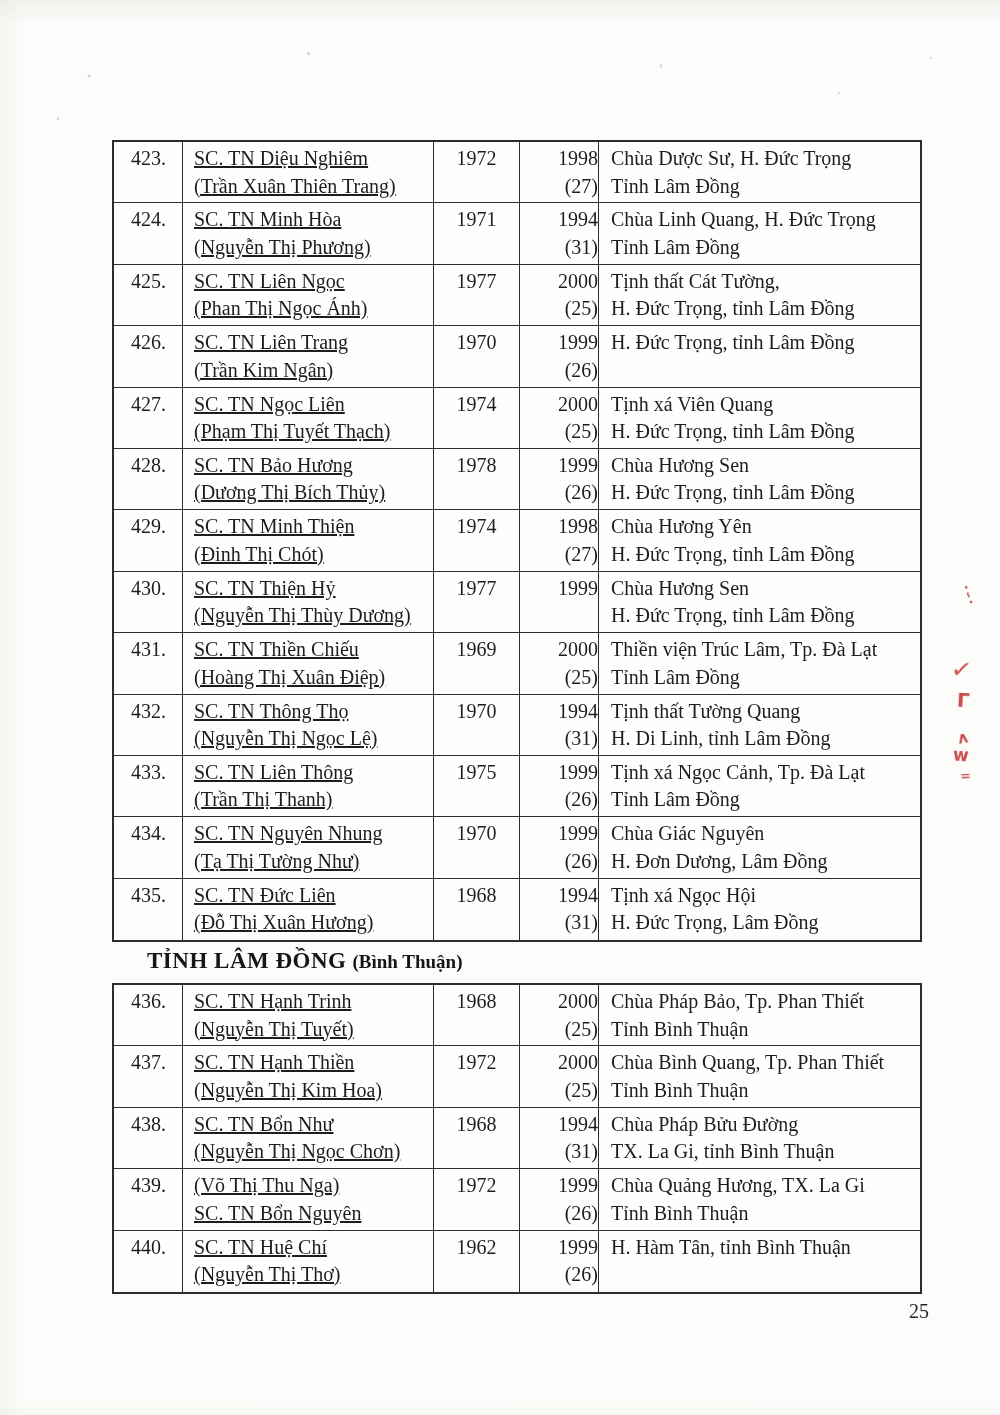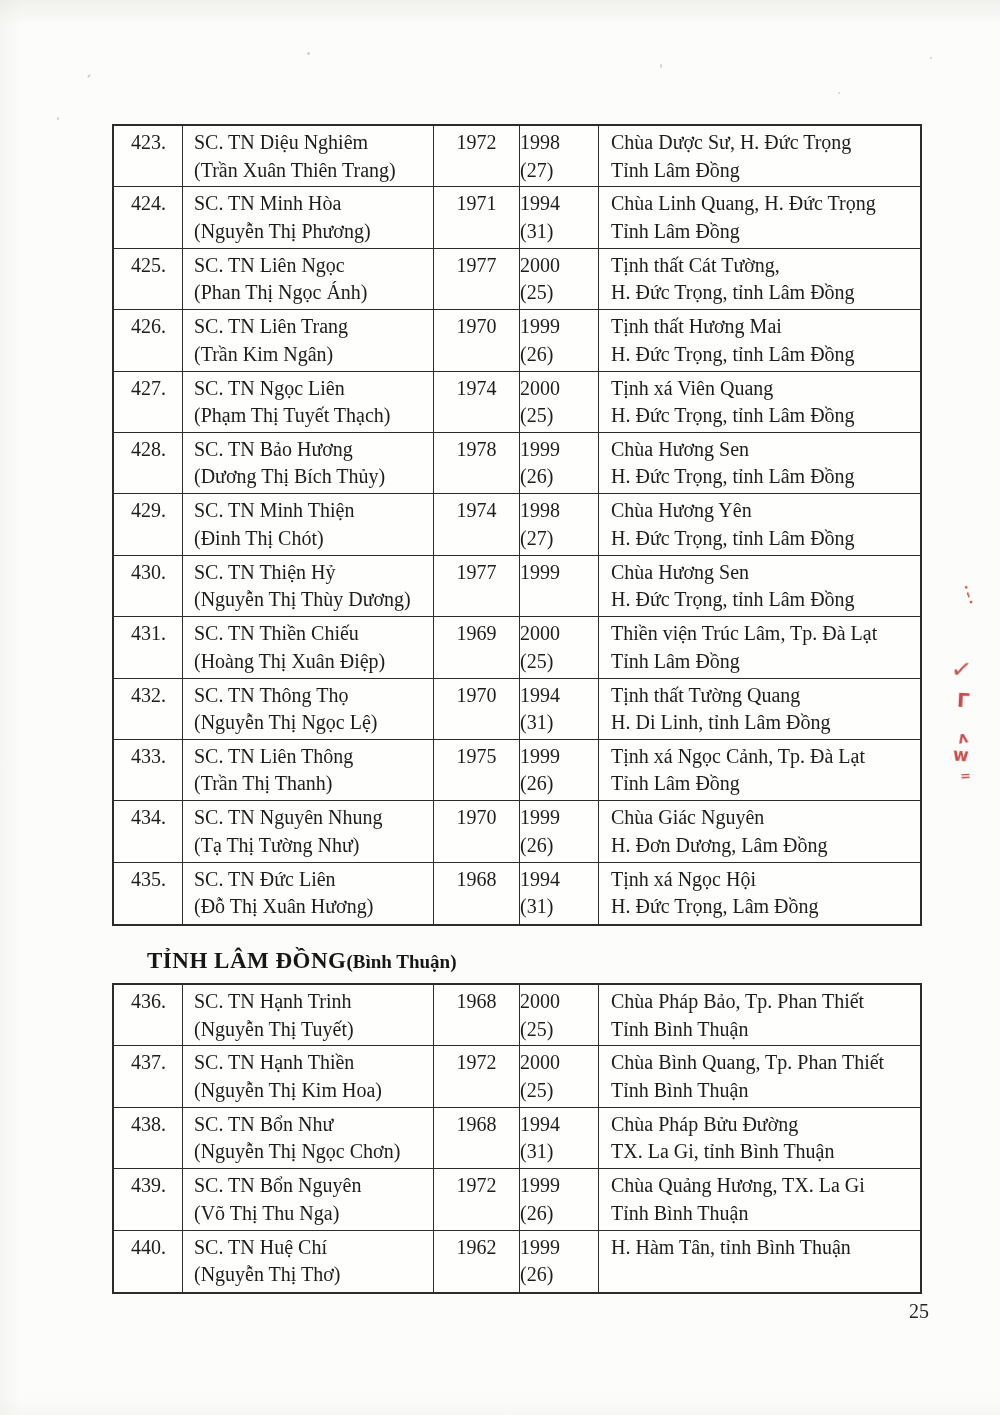--- a/index.html
+++ b/index.html
@@ -14,45 +14,45 @@
     background:
       linear-gradient(180deg, rgba(210,210,205,.28) 0, rgba(255,255,255,0) 26px),
       linear-gradient(90deg, rgba(215,215,210,.18) 0, rgba(255,255,255,0) 22px),
       linear-gradient(0deg, rgba(215,215,210,.15) 0, rgba(255,255,255,0) 18px);
   }
   .table{
     position:absolute;left:112px;width:810px;
     border:2px solid #2c2c2c;background:#fefefd;
     box-sizing:border-box;
   }
-  .t1{top:124px;}
+  .t1{top:140px;}
   .t2{top:983px;}
   .trow{
     display:flex;height:61.4px;box-sizing:border-box;
     border-bottom:1.5px solid #2c2c2c;
   }
   .trow:last-child{border-bottom:none;}
   .c{
     box-sizing:border-box;padding-top:3px;
     border-right:1.5px solid #2c2c2c;
     font-size:20px;line-height:27.5px;white-space:nowrap;overflow:hidden;
   }
   .c:last-child{border-right:none;}
   .c-no{width:69px;padding-left:17px;}
-  .c-name{width:251px;padding-left:11px;}
+  .c-name{width:251px;padding-left:11px;text-decoration:underline;}
   .c-birth{width:86px;text-align:center;}
-  .c-ord{width:79px;text-align:left;}
+  .c-ord{width:79px;text-align:right;}
   .c-place{flex:1;padding-left:12px;}
   .l{height:27.5px;}
   .section-header{
     position:absolute;left:147px;top:948px;white-space:nowrap;
     font-weight:bold;color:#161616;
   }
   .section-header .sh-title{font-size:23px;letter-spacing:.5px;}
-  .section-header .sh-sub{font-size:19px;}
+  .section-header .sh-sub{font-size:19px;margin-left:6px;}
   .page-number{
     position:absolute;left:909px;top:1300px;font-size:20px;color:#242424;
   }
   .red-mark{
     position:absolute;color:#c23a3a;opacity:.9;
     font-family:"DejaVu Sans","Liberation Sans",sans-serif;
     font-weight:bold;filter:blur(.3px);transform-origin:center;
   }
   .rm1{left:958px;top:588px;font-size:13px;transform:rotate(72deg);letter-spacing:2px;}
   .rm2{left:951px;top:655px;font-size:25px;transform:rotate(8deg);}
@@ -133,21 +133,20 @@
     <div class="c c-name">
       <div class="l">SC. TN Liên Trang</div>
       <div class="l">(Trần Kim Ngân)</div>
     </div>
     <div class="c c-birth">1970</div>
     <div class="c c-ord">
       <div class="l">1999</div>
       <div class="l">(26)</div>
     </div>
     <div class="c c-place">
-      <div class="l">Tịnh thất Hương Mai</div>
       <div class="l">H. Đức Trọng, tỉnh Lâm Đồng</div>
     </div>
   </div>
 
   <div class="trow">
     <div class="c c-no">427.</div>
     <div class="c c-name">
       <div class="l">SC. TN Ngọc Liên</div>
       <div class="l">(Phạm Thị Tuyết Thạch)</div>
     </div>
@@ -351,22 +350,22 @@
     </div>
     <div class="c c-place">
       <div class="l">Chùa Pháp Bửu Đường</div>
       <div class="l">TX. La Gi, tỉnh Bình Thuận</div>
     </div>
   </div>
 
   <div class="trow">
     <div class="c c-no">439.</div>
     <div class="c c-name">
+      <div class="l">(Võ Thị Thu Nga)</div>
       <div class="l">SC. TN Bổn Nguyên</div>
-      <div class="l">(Võ Thị Thu Nga)</div>
     </div>
     <div class="c c-birth">1972</div>
     <div class="c c-ord">
       <div class="l">1999</div>
       <div class="l">(26)</div>
     </div>
     <div class="c c-place">
       <div class="l">Chùa Quảng Hương, TX. La Gi</div>
       <div class="l">Tỉnh Bình Thuận</div>
     </div>

